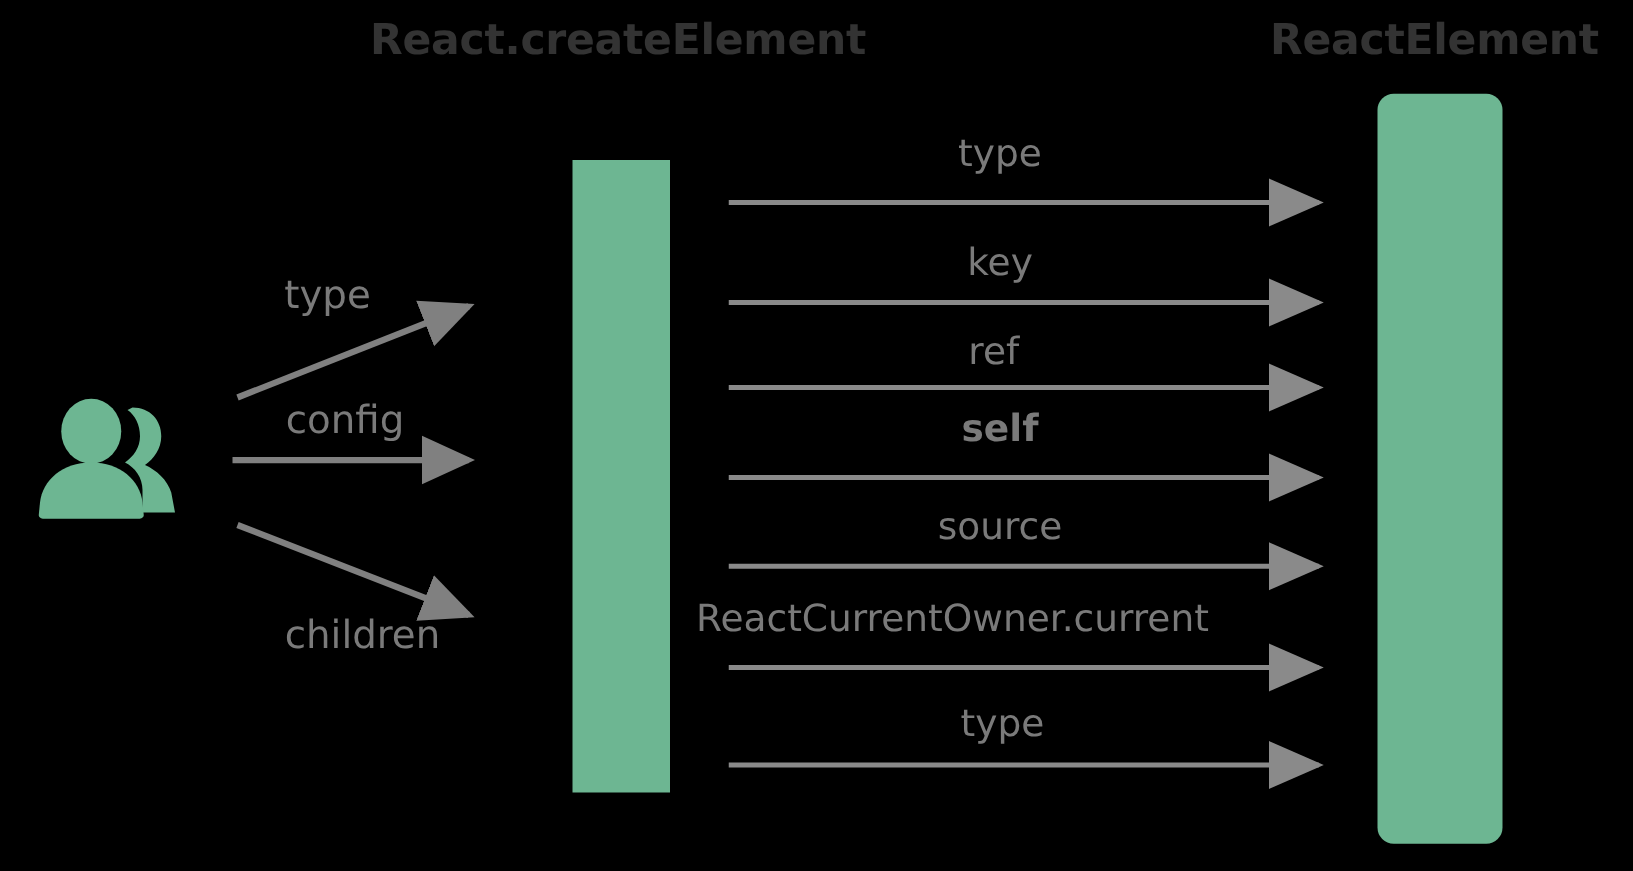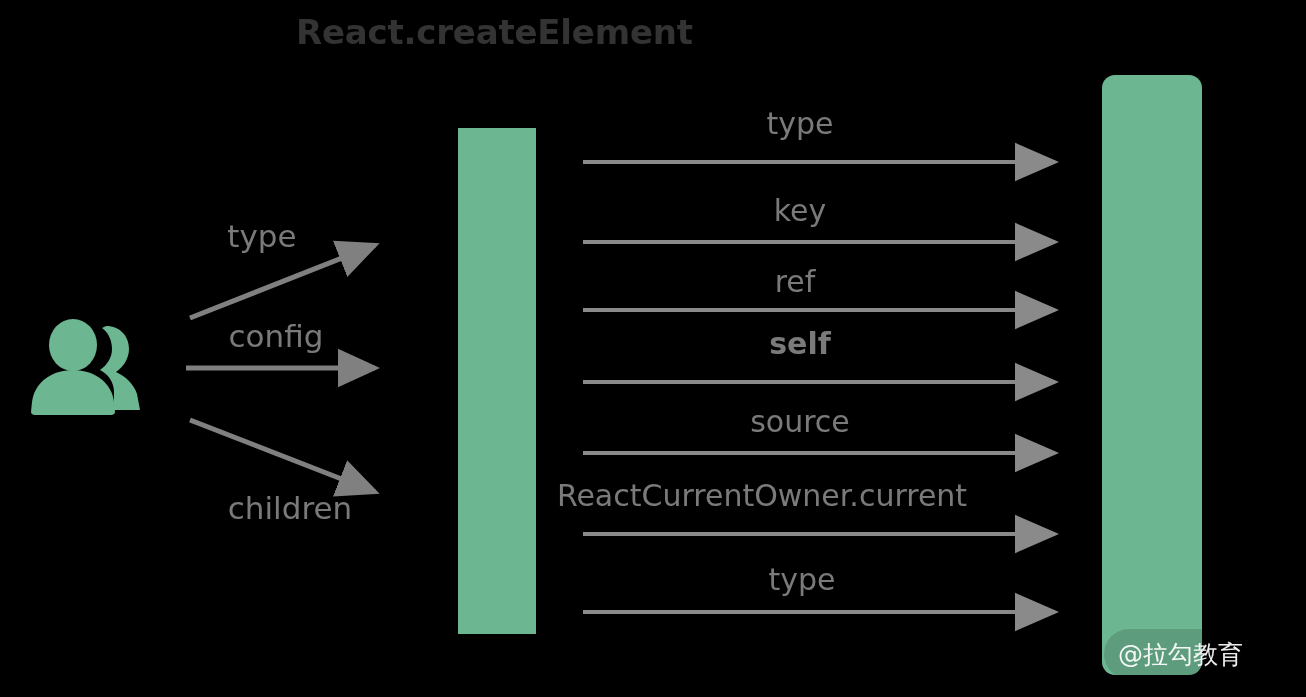--- a/index.html
+++ b/index.html
@@ -102,20 +102,21 @@
   }
   .arrow-label.left-group { font-size: 31px; }
 </style>
 </head>
 <body>
 
 <div id="stage">
 
   <div class="diagram-title" id="title-create-element">React.createElement</div>
 
+  <div class="diagram-title" id="title-react-element">ReactElement</div>
 
 
   <div id="developer-icon">
     <svg width="118" height="100" viewBox="0 0 118 100" xmlns="http://www.w3.org/2000/svg">
 
       <path d="M78 8 C92 8 101 18 101 31 C101 41 95 49 88 54 C97 58 106 66 109 76 L112 92 L86 92 L86 74 C86 64 80 56 72 52 C79 47 84 40 84 31 C84 22 80 14 74 10 Z" fill="#6db692"></path>
 
       <ellipse cx="45" cy="27" rx="24" ry="26" fill="#6db692"></ellipse>
 
       <path d="M45 52 C68 52 84 66 86 84 L87 94 C87 96 85 97 83 97 L7 97 C5 97 3 96 3 94 L4 84 C6 66 22 52 45 52 Z" fill="#6db692"></path>
@@ -157,17 +158,14 @@
       <div class="arrow-label left-group" style="left: 290px; top: 490px;">children</div>
       <div class="arrow-label right-group" style="left: 800px; top: 106px;">type</div>
       <div class="arrow-label right-group" style="left: 800px; top: 193px;">key</div>
       <div class="arrow-label right-group" style="left: 795px; top: 264px;">ref</div>
       <div class="arrow-label right-group" style="left: 800px; top: 326px; font-weight: bold;">self</div>
       <div class="arrow-label right-group" style="left: 800px; top: 404px;">source</div>
       <div class="arrow-label right-group" style="left: 762px; top: 478px;">ReactCurrentOwner.current</div>
       <div class="arrow-label right-group" style="left: 802px; top: 562px;">type</div>
     </div>
 
-  <div id="watermark">
-    <span>@拉勾教育</span>
-  </div>
 
 </div>
 
 </body></html>

